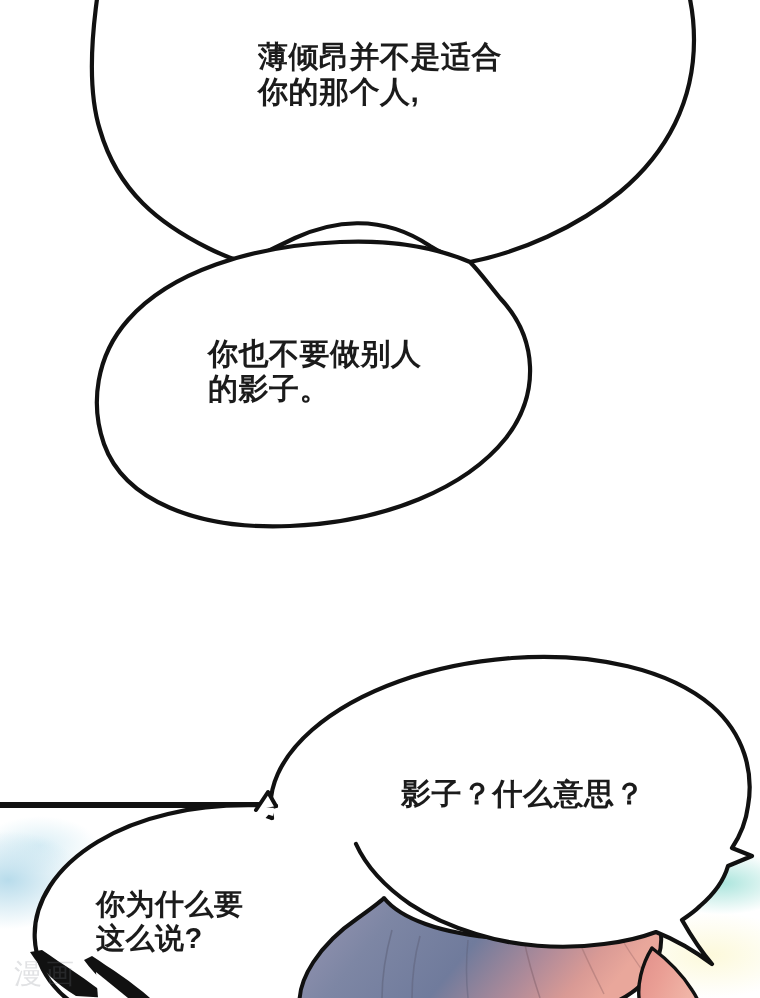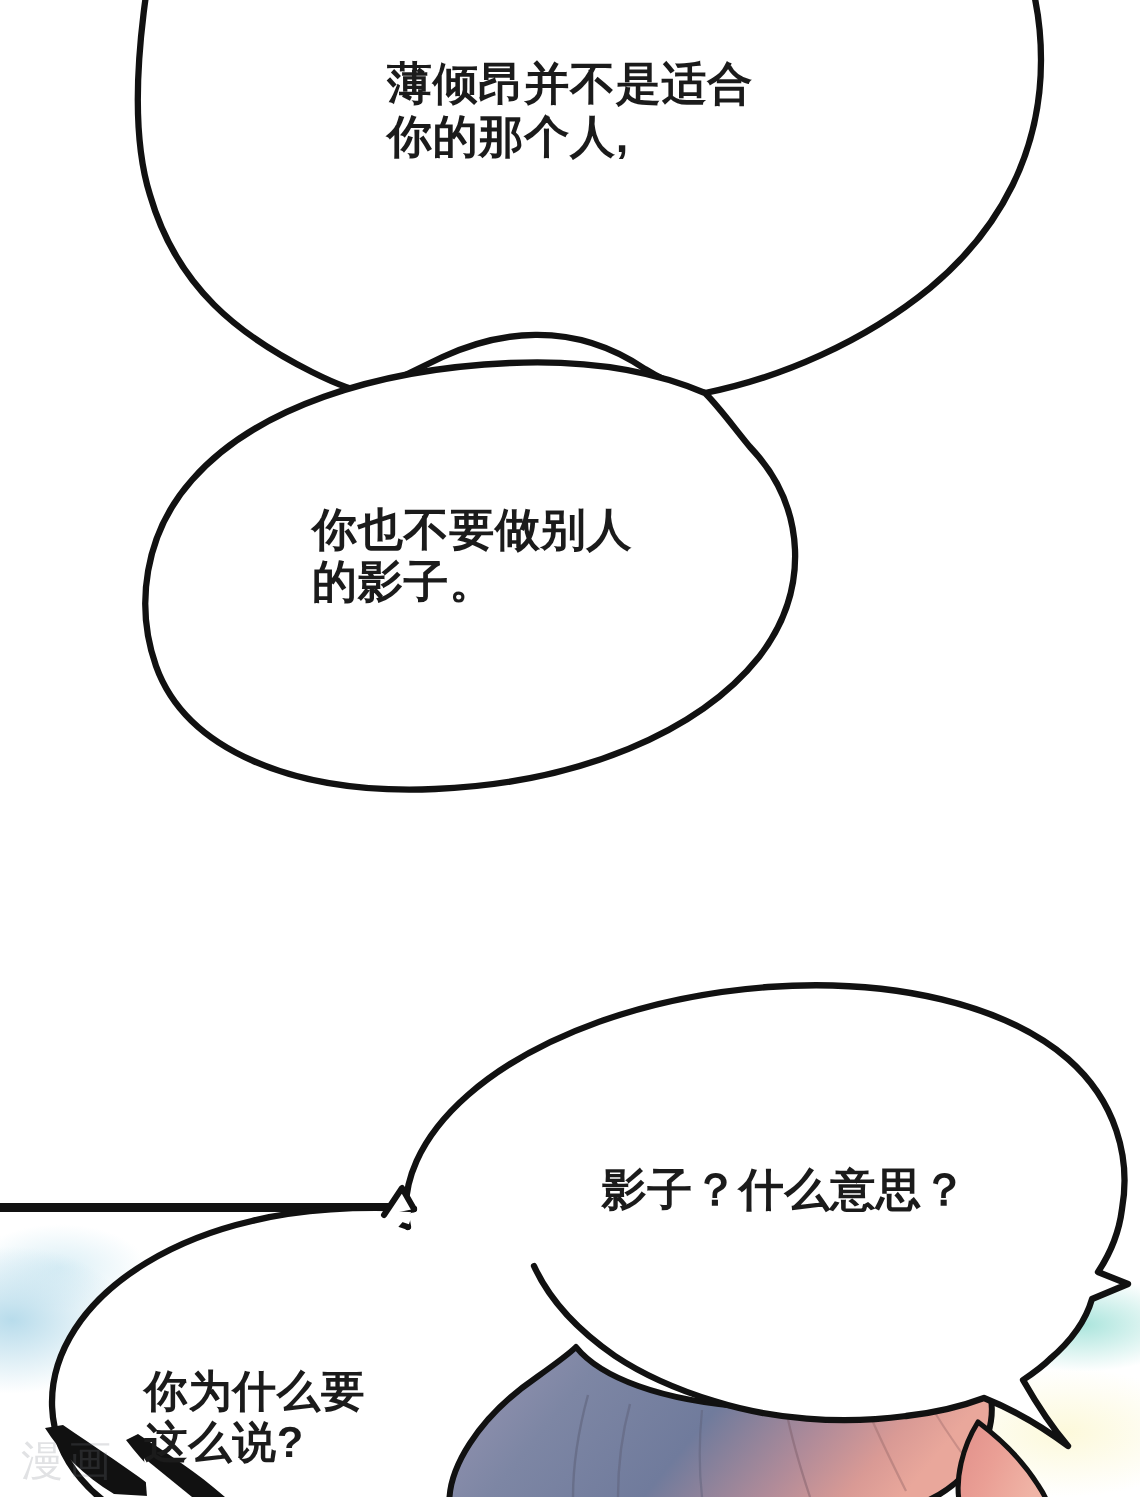--- a/index.html
+++ b/index.html
@@ -81,21 +81,20 @@
     left: 401px;
     top: 777px;
     width: 300px;
     font-size: 30px;
   }
   #txt-4 {
     left: 96px;
     top: 888px;
     width: 230px;
     font-size: 29px;
-    margin-top: 24px;
   }
   
   #watermark {
     position: absolute;
     left: 14px;
     top: 955px;
     font-size: 28px;
     font-weight: 400;
     color: rgba(120, 125, 130, 0.22);
     letter-spacing: 4px;

